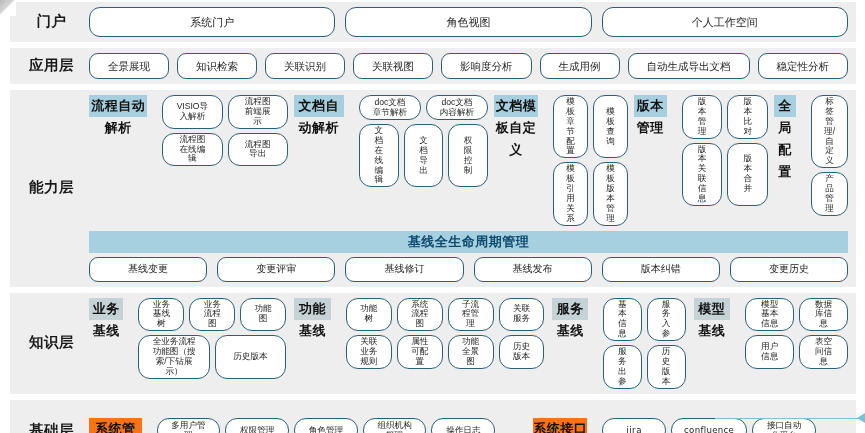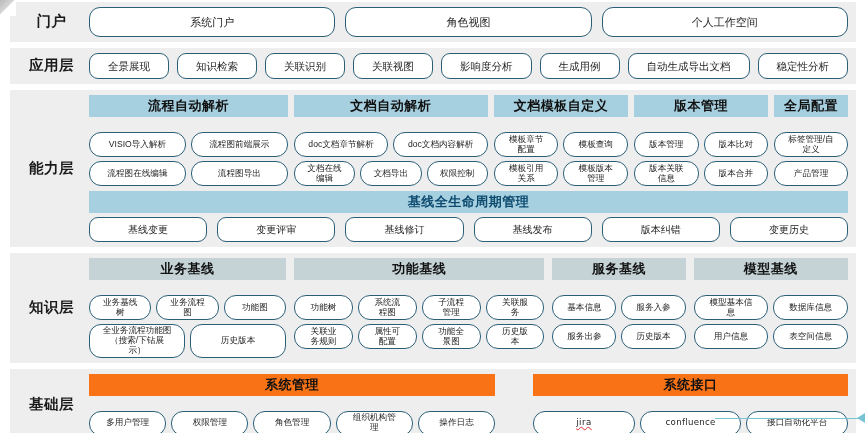--- a/index.html
+++ b/index.html
@@ -84,21 +84,21 @@
     flex: 1 1 auto;
     font-size: 10.5px;
     padding: 0 6px;
     white-space: nowrap;
   }
 
   
   .row-cap { flex: 0 0 152px; }
   .cap-body { display: flex; flex-direction: column; gap: 5px; }
   .cap-groups { display: flex; gap: 6px; align-items: stretch; }
-  .cap-group { display: flex; flex-direction: column; gap: 15px; }
+  .cap-group { display: flex; gap: 15px; }
   .grp-head {
     background: #a6cfdf;
     color: #111111;
     font-size: 13px;
     font-weight: bold;
     text-align: center;
     height: 22px;
     line-height: 22px;
     letter-spacing: 0.5px;
   }

